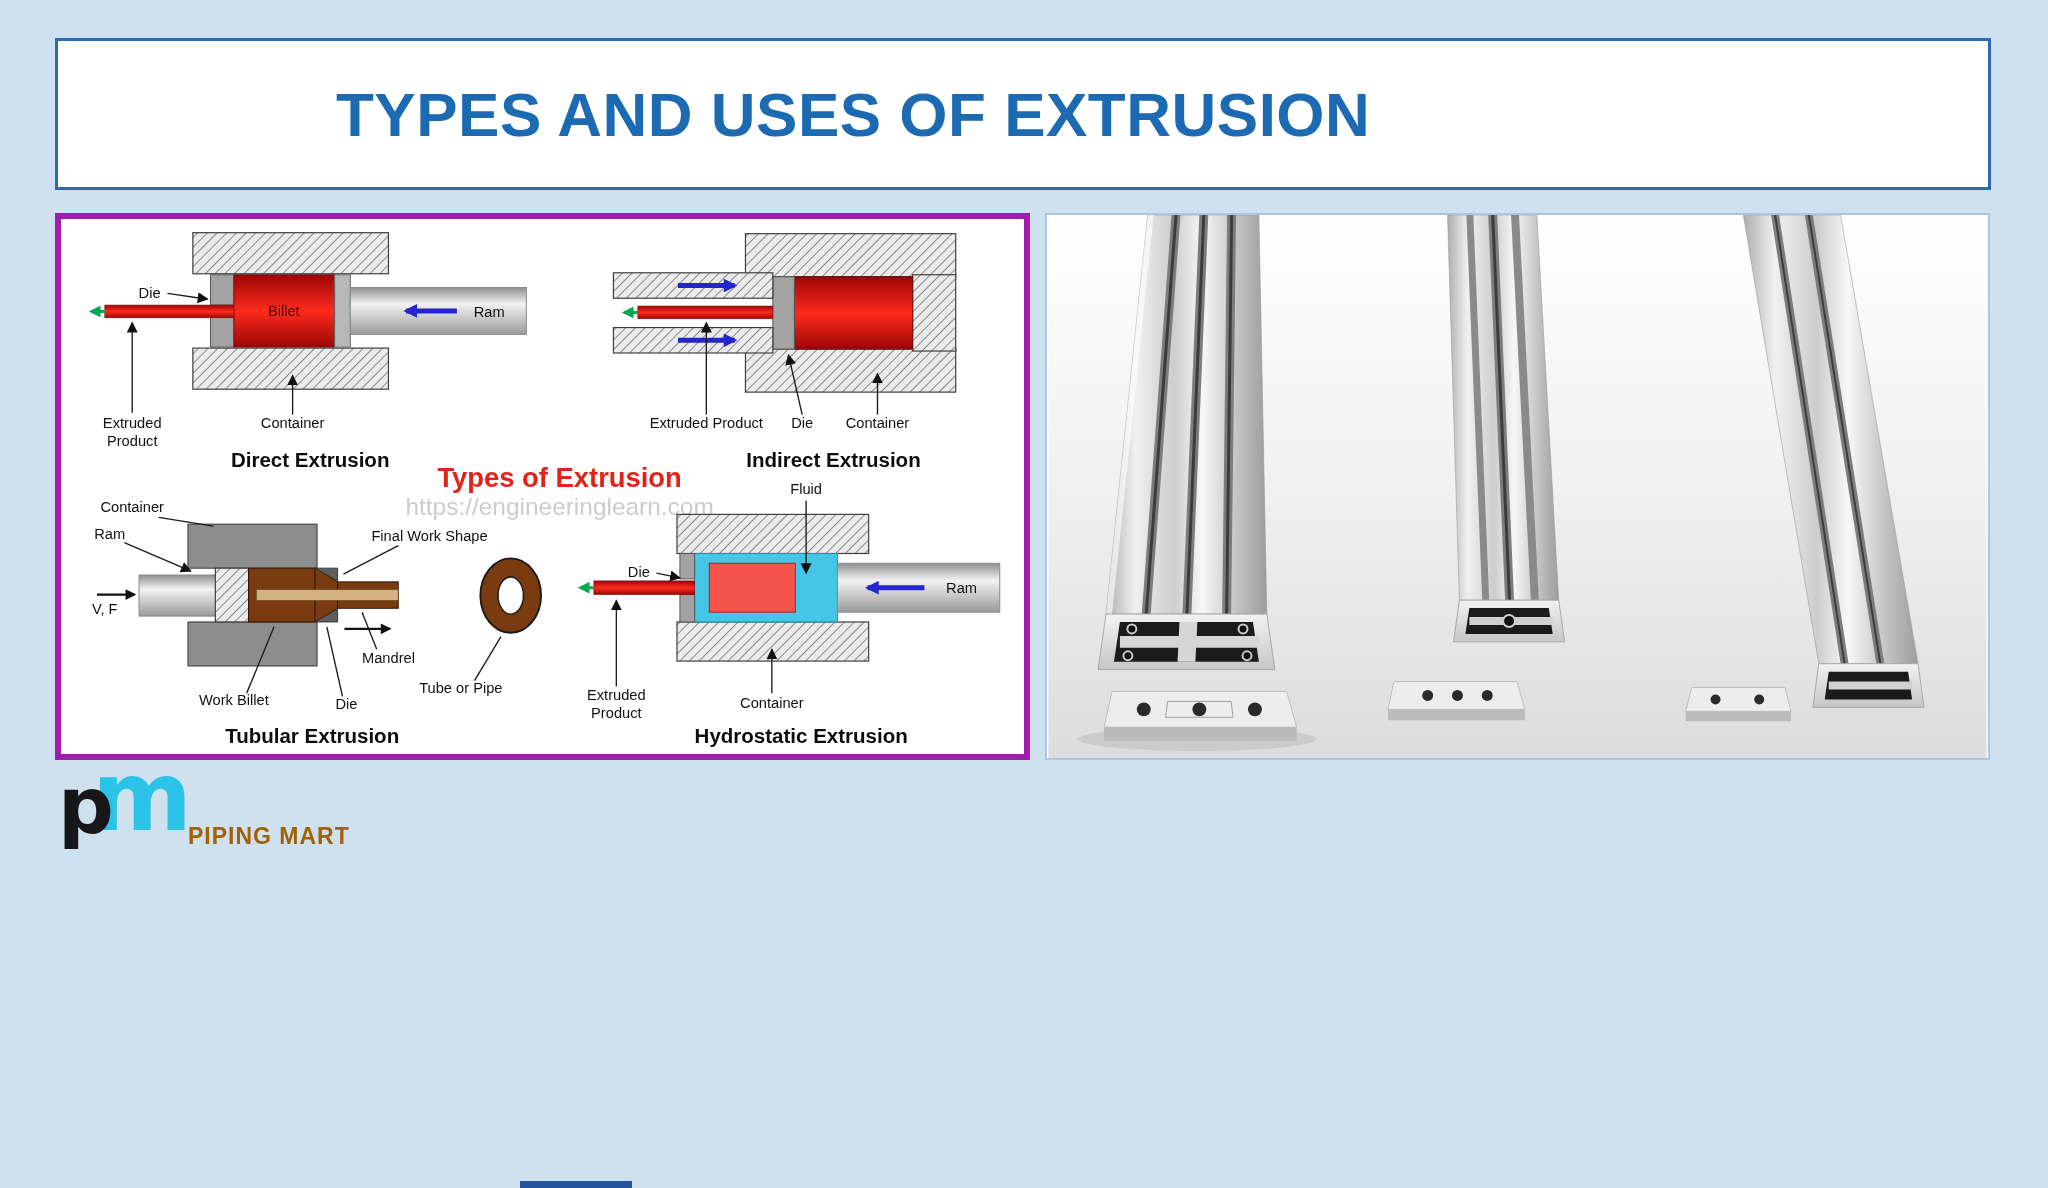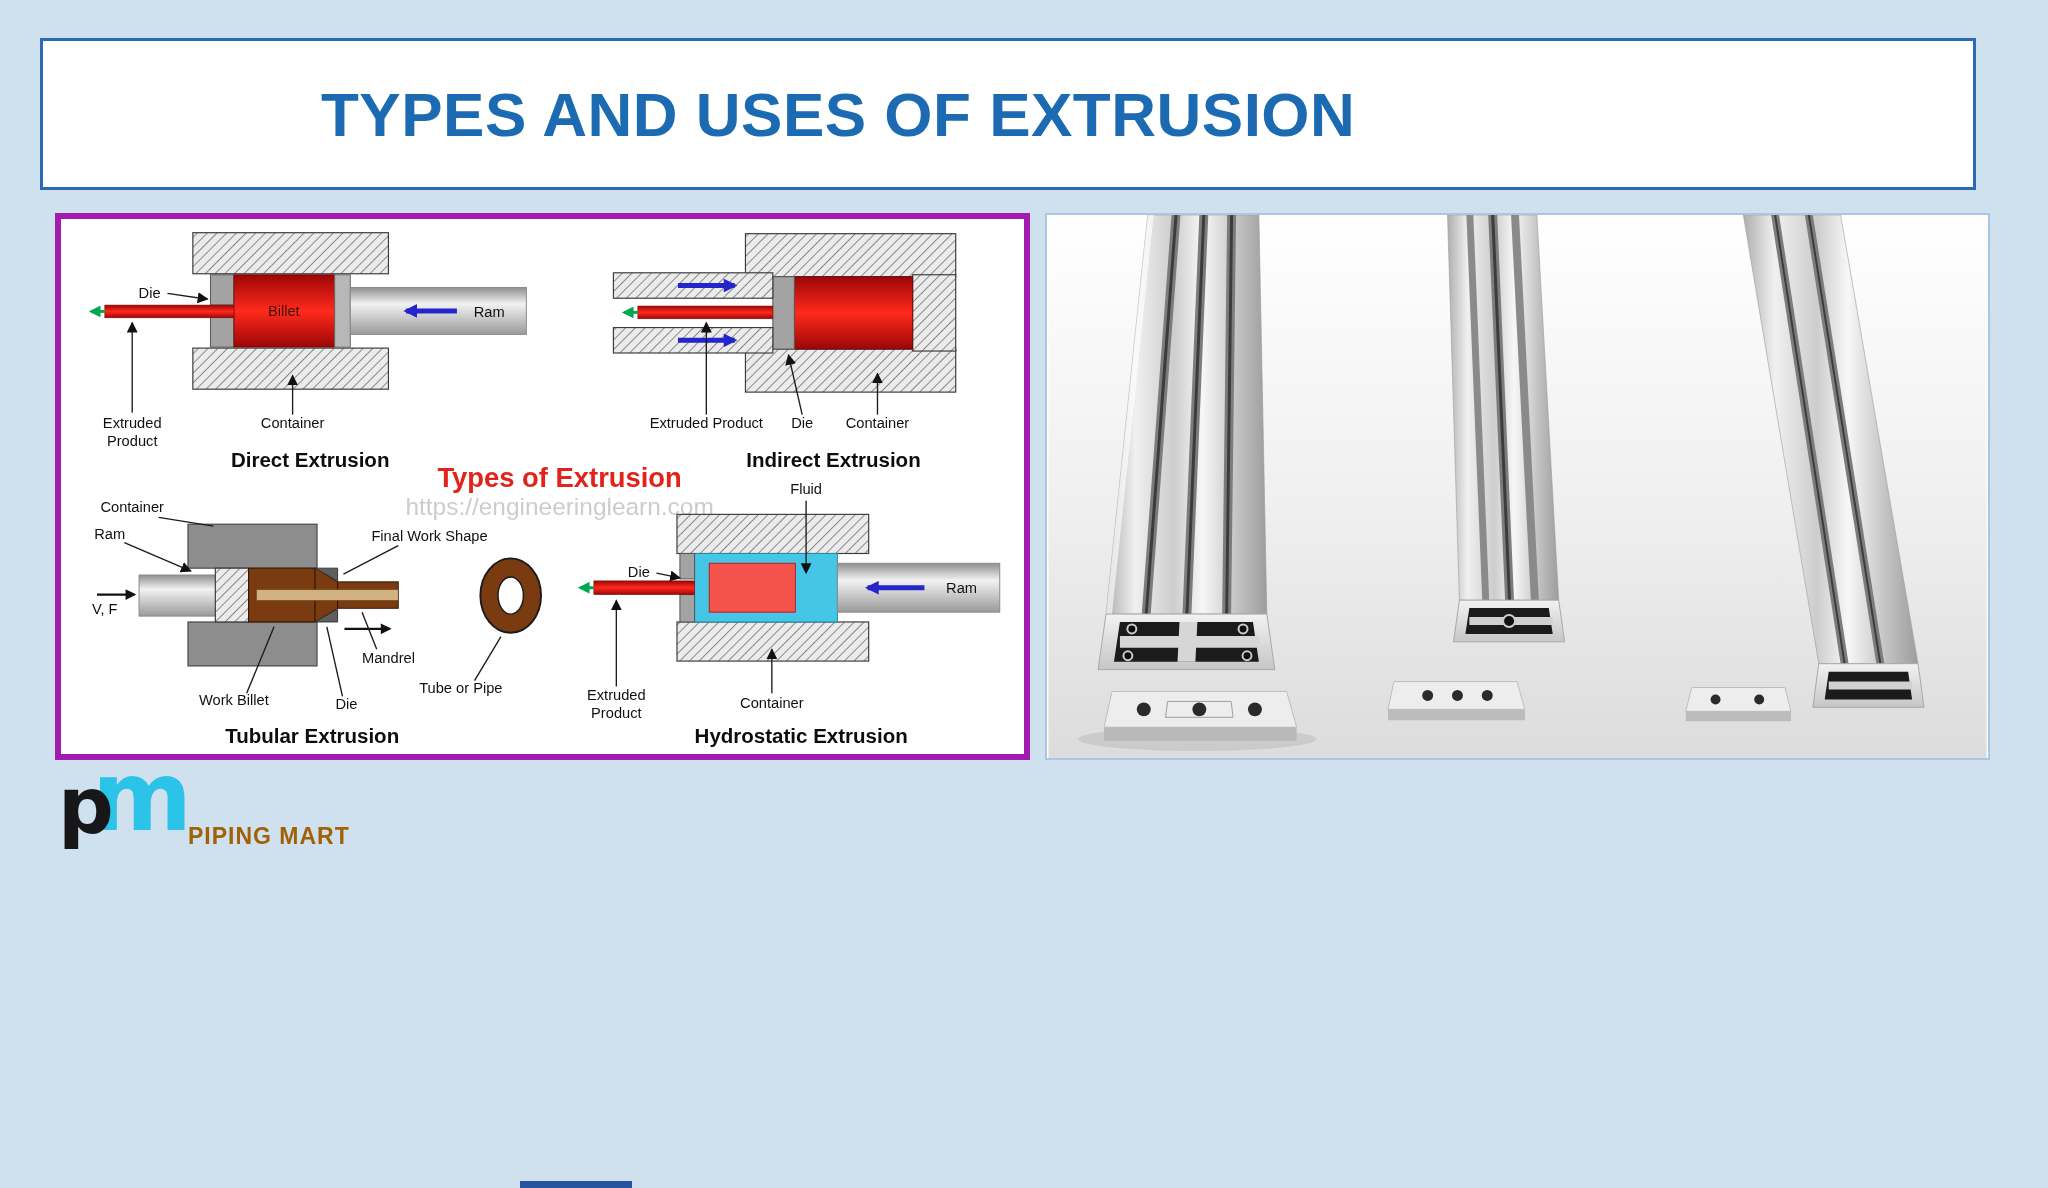--- a/index.html
+++ b/index.html
@@ -3,21 +3,21 @@
 <meta charset="utf-8">
 <style>
   * { box-sizing: border-box; }
   html, body { margin: 0; padding: 0; }
   body {
     width: 2048px; height: 1188px; position: relative;
     background: #cfe1ee; overflow: hidden;
     font-family: "Liberation Sans", sans-serif;
   }
   .title-box {
-    position: absolute; left: 40px; top: 38px; width: 1936px; height: 152px;
+    position: absolute; left: 55px; top: 38px; width: 1936px; height: 152px;
     background: #ffffff; border: 3px solid #2a6cb4;
     display: flex; align-items: center; padding-left: 278px;
   }
   .title-box h1 {
     margin: 0; font-size: 62px; font-weight: 700; color: #1b6ab2; letter-spacing: .5px;
   }
   .panel { position: absolute; background: #ffffff; }
   .diagram-panel { left: 55px; top: 213px; width: 975px; height: 547px; border: 6px solid #a21caf; }
   .photo-panel   { left: 1045px; top: 213px; width: 945px; height: 547px; border: 2px solid #a9c6e2; }
   svg { display: block; width: 100%; height: 100%; }

